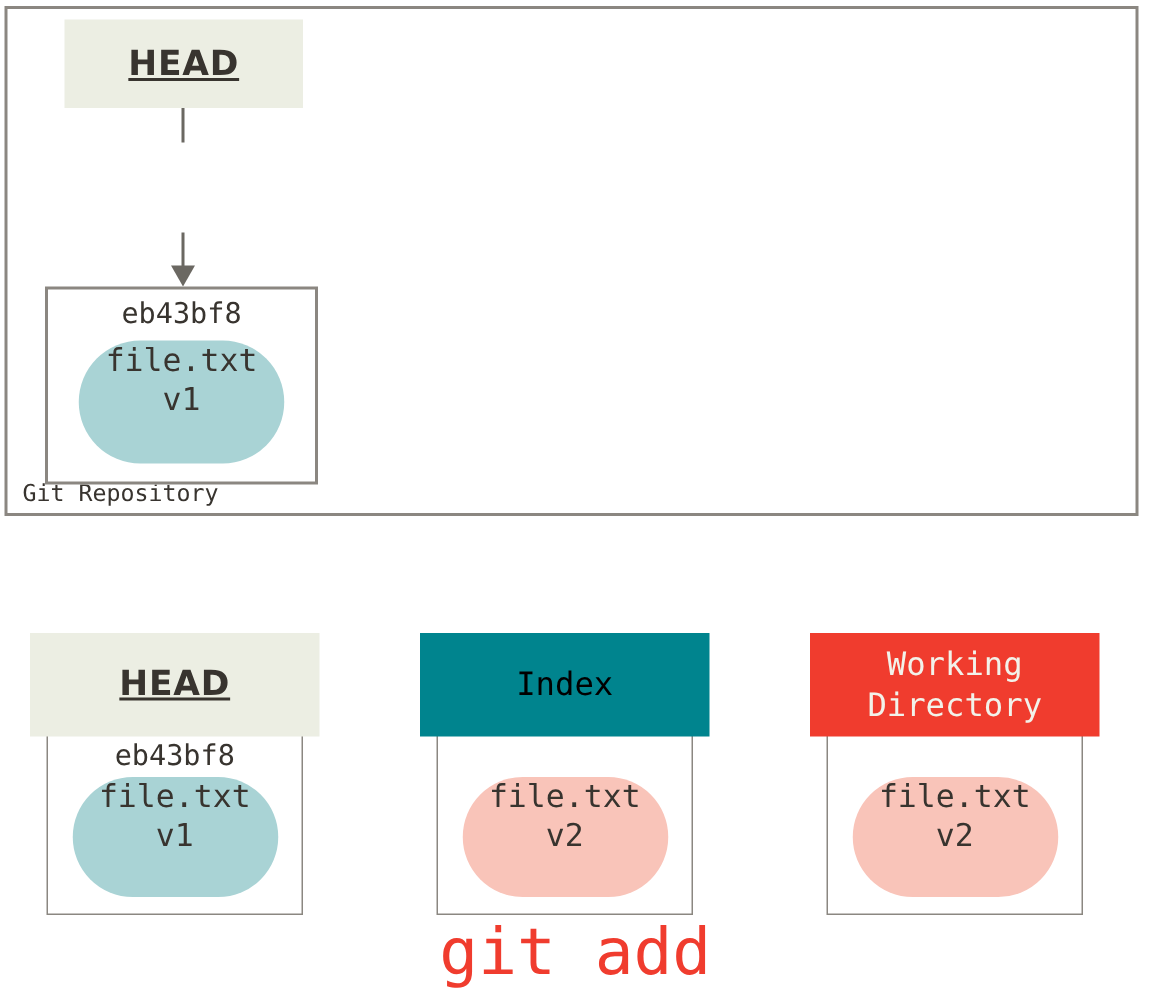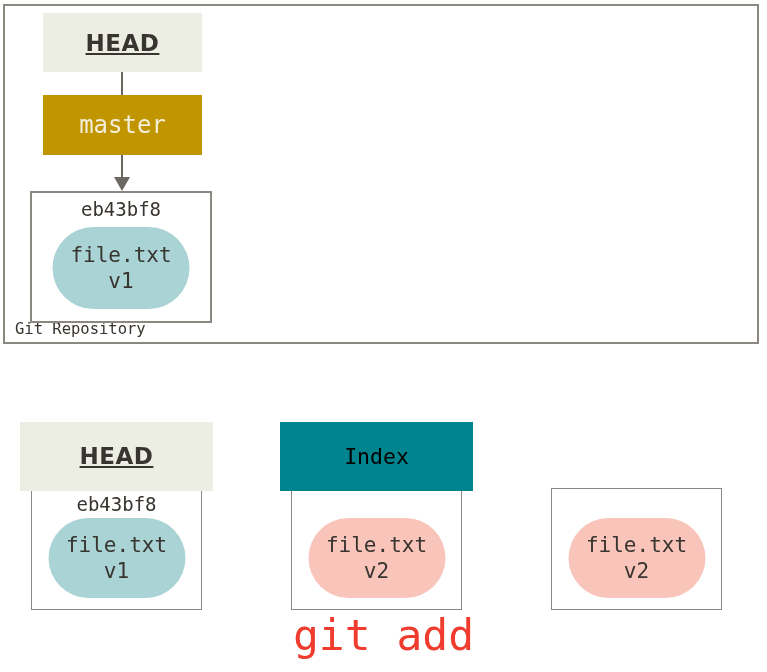--- a/index.html
+++ b/index.html
@@ -59,21 +59,21 @@
     box-sizing: border-box; background: #fff;
   }
   .commit-id {
     position: absolute; top: 5px; left: 0; width: 100%;
     text-align: center; font-size: 19px; color: var(--dark_text);
   }
   .blob {
     position: absolute; left: 50%; transform: translateX(-50%);
     width: 137px; height: 82px; border-radius: 41px;
     display: flex; flex-direction: column;
-    align-items: center; justify-content: center;
+    align-items: center; 
     font-size: 21px; line-height: 26px; color: var(--dark_text);
   }
   .commit-box .blob { top: 34px; background: var(--blue_blob); }
 
   
   .col { position: absolute; top: 422px; width: 193px; height: 190px; }
   .col-head  { left: 20px; }
   .col-index { left: 280px; }
   .col-wd    { left: 540px; }
   .col .inner-box {
@@ -110,21 +110,20 @@
 <div class="stage">
 
   <div class="repo-box">
     <div class="repo-label mono">Git Repository</div>
   </div>
 
   <div class="head-top sans">HEAD</div>
 
   <div class="connector connector-1"></div>
 
-  <div class="branch-box mono">master</div>
 
   <div class="connector connector-2"></div>
   <div class="arrowhead"></div>
 
   <div class="commit-box">
     <div class="commit-id mono">eb43bf8</div>
     <div class="blob mono">
       <span>file.txt</span>
       <span>v1</span>
     </div>
@@ -144,20 +143,21 @@
     <div class="inner-box"></div>
     <div class="col-header mono" style="background: rgb(0, 132, 142); color: #000000;">Index</div>
     <div class="blob mono" style="background: rgb(249, 196, 185);">
       <span>file.txt</span>
       <span>v2</span>
     </div>
   </div>
 
   <div class="col col-wd">
     <div class="inner-box"></div>
+    <div class="col-header mono" style="background: rgb(240, 60, 46); color: rgb(242, 242, 234);">Working Directory</div>
     <div class="blob mono" style="background: rgb(249, 196, 185);">
       <span>file.txt</span>
       <span>v2</span>
     </div>
   </div>
 
   <div class="command mono">git add</div>
 
 </div>
 

